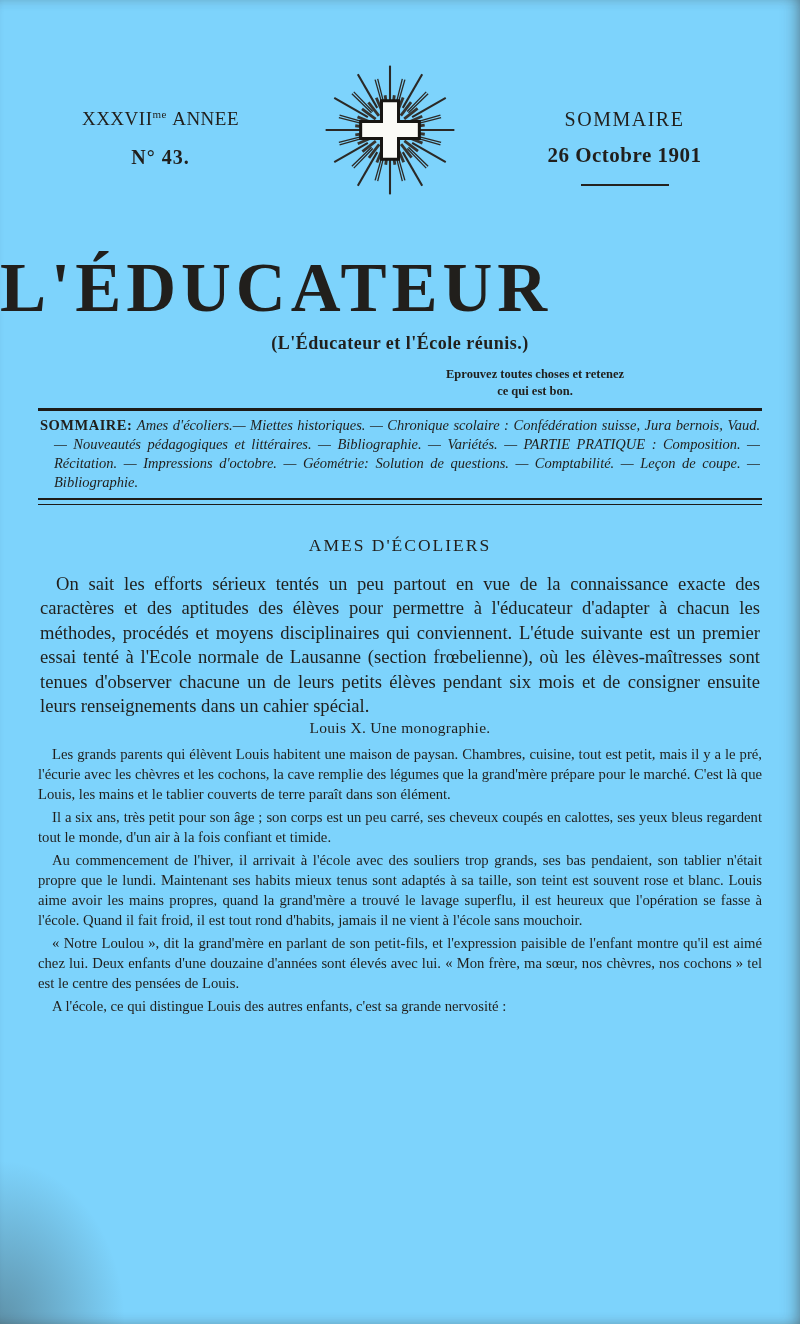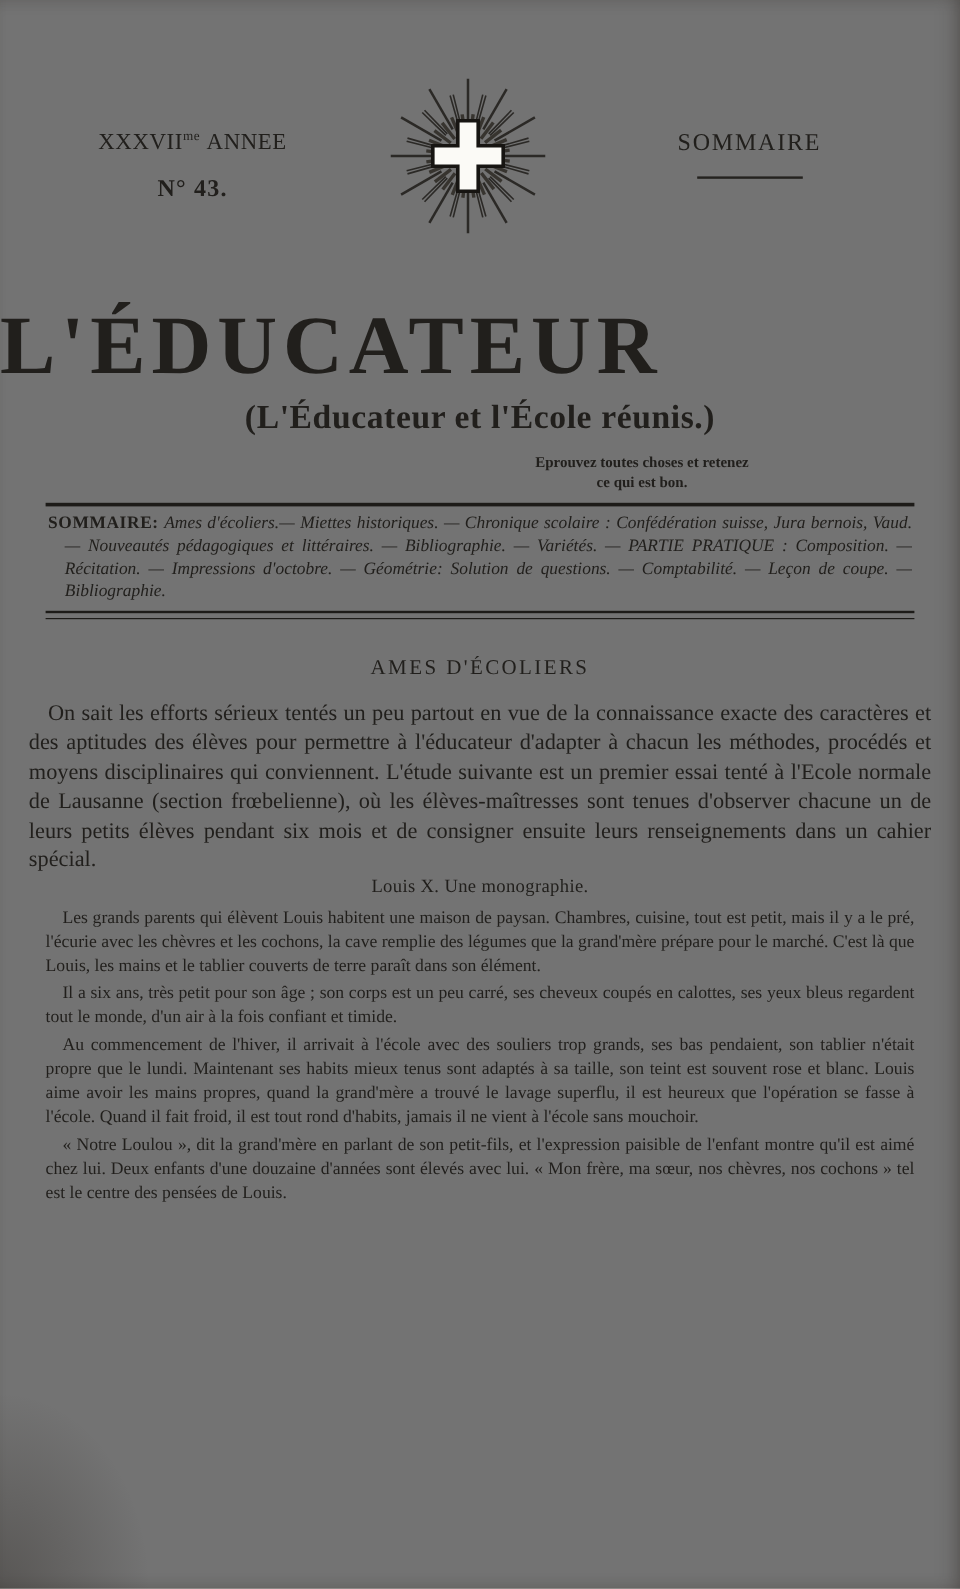--- a/index.html
+++ b/index.html
@@ -1,21 +1,21 @@
 <!DOCTYPE html>
 <html><head>
 <meta charset="utf-8">
 <title>L'Éducateur — 26 Octobre 1901</title>
 <style>
   html,body { margin:0; padding:0; background:#d8d6d0; }
   .page {
     position:relative;
     width:800px; height:1324px;
     margin:0 auto;
-    background:#737373;
+    background:#7dd3fc;
     color:#211f1c;
     font-family:"Liberation Serif","DejaVu Serif",serif;
     overflow:hidden;
     box-shadow: inset -12px 0 16px -10px rgba(55,50,45,.5),
                 inset 0 -8px 12px -8px rgba(55,50,45,.25),
                 inset 0 10px 12px -10px rgba(55,50,45,.18);
   }
   .page::after {
     content:""; position:absolute; left:0; bottom:0; width:130px; height:170px;
     background: radial-gradient(ellipse at 0% 100%, rgba(45,40,35,.38), transparent 68%);
@@ -38,21 +38,21 @@
   .short-rule { width:88px; border-top:2px solid #24221f; margin:16px auto 0; }
 
   .emblem { margin-top:-48px; width:150px; display:flex; justify-content:center; }
 
   
   .journal-title {
     margin:46px 0 2px; text-align:left;
     font-size:69px; font-weight:bold; letter-spacing:5px; line-height:1;
   }
   .journal-subtitle {
-    text-align:center; font-size:28px; font-weight:bold; margin-top:10px; letter-spacing:.5px;
+    text-align:center; font-size:18px; font-weight:bold; margin-top:10px; letter-spacing:.5px;
   }
   .motto {
     width:270px; margin:12px 130px 8px auto; text-align:center;
     font-size:12.5px; font-weight:bold; line-height:1.35;
   }
 
   
   .rule-thick { border-top:3.5px solid #1d1b18; margin:2px 38px 0; }
   .sommaire {
     margin:5px 40px 6px; font-size:14.5px; line-height:1.32;
@@ -61,21 +61,21 @@
   .sommaire-label { font-style:normal; font-weight:bold; letter-spacing:.5px; }
   .sommaire-text { font-style:italic; }
   .double-rule { border-top:2.6px solid #1d1b18; border-bottom:1.3px solid #1d1b18; height:3.5px; margin:2px 38px 0; }
 
   
   .article-heading {
     margin:30px 0 0; text-align:center;
     font-size:17.5px; font-weight:normal; letter-spacing:2px;
   }
   .intro {
-    margin:16px 24px 0; font-size:18.6px; line-height:1.32;
+    margin:16px 40px 0; font-size:18.6px; line-height:1.32;
     text-align:justify; text-indent:16px;
   }
   .mono-heading {
     margin:0 0 8px; text-align:center; font-size:15.5px; font-weight:normal; letter-spacing:.3px;
   }
   .mono {
     margin:0 38px; font-size:14.7px; line-height:1.36;
     text-align:justify; text-indent:14px;
   }
   .mono + .mono { margin-top:3px; }
@@ -140,20 +140,21 @@
           <use href="#rayB" transform="rotate(322)"></use>
           <use href="#rayB" transform="rotate(337)"></use>
           <use href="#rayB" transform="rotate(352)"></use>
         </g>
         <path d="M -9 -31 h18 v22 h22 v18 h-22 v22 h-18 v-22 h-22 v-18 h22 z" fill="#fbfaf6" stroke="#171512" stroke-width="3.2"></path>
       </svg>
     </div>
 
     <div class="mast-col mast-right">
       <div class="city">SOMMAIRE</div>
+      <div class="date">26 Octobre 1901</div>
       <div class="short-rule"></div>
     </div>
   </header>
 
   <h1 class="journal-title">L'ÉDUCATEUR</h1>
   <div class="journal-subtitle">(L'Éducateur et l'École réunis.)</div>
 
   <div class="motto">
     <div>Eprouvez toutes choses et retenez</div>
     <div>ce qui est bon.</div>
@@ -172,15 +173,16 @@
     <h2 class="article-heading">AMES D'ÉCOLIERS</h2>
 
     <p class="intro">On sait les efforts sérieux tentés un peu partout en vue de la connaissance exacte des caractères et des aptitudes des élèves pour permettre à l'éducateur d'adapter à chacun les méthodes, procédés et moyens disciplinaires qui conviennent. L'étude suivante est un premier essai tenté à l'Ecole normale de Lausanne (section frœbelienne), où les élèves-maîtresses sont tenues d'observer chacune un de leurs petits élèves pendant six mois et de consigner ensuite leurs renseignements dans un cahier spécial.</p>
 
     <h3 class="mono-heading">Louis X. Une monographie.</h3>
 
     <p class="mono">Les grands parents qui élèvent Louis habitent une maison de paysan. Chambres, cuisine, tout est petit, mais il y a le pré, l'écurie avec les chèvres et les cochons, la cave remplie des légumes que la grand'mère prépare pour le marché. C'est là que Louis, les mains et le tablier couverts de terre paraît dans son élément.</p>
     <p class="mono">Il a six ans, très petit pour son âge ; son corps est un peu carré, ses cheveux coupés en calottes, ses yeux bleus regardent tout le monde, d'un air à la fois confiant et timide.</p>
     <p class="mono">Au commencement de l'hiver, il arrivait à l'école avec des souliers trop grands, ses bas pendaient, son tablier n'était propre que le lundi. Maintenant ses habits mieux tenus sont adaptés à sa taille, son teint est souvent rose et blanc. Louis aime avoir les mains propres, quand la grand'mère a trouvé le lavage superflu, il est heureux que l'opération se fasse à l'école. Quand il fait froid, il est tout rond d'habits, jamais il ne vient à l'école sans mouchoir.</p>
     <p class="mono">« Notre Loulou », dit la grand'mère en parlant de son petit-fils, et l'expression paisible de l'enfant montre qu'il est aimé chez lui. Deux enfants d'une douzaine d'années sont élevés avec lui. « Mon frère, ma sœur, nos chèvres, nos cochons » tel est le centre des pensées de Louis.</p>
+    <p class="mono">A l'école, ce qui distingue Louis des autres enfants, c'est sa grande nervosité :</p>
   </main>
 
 </div>
 
 </body></html>

